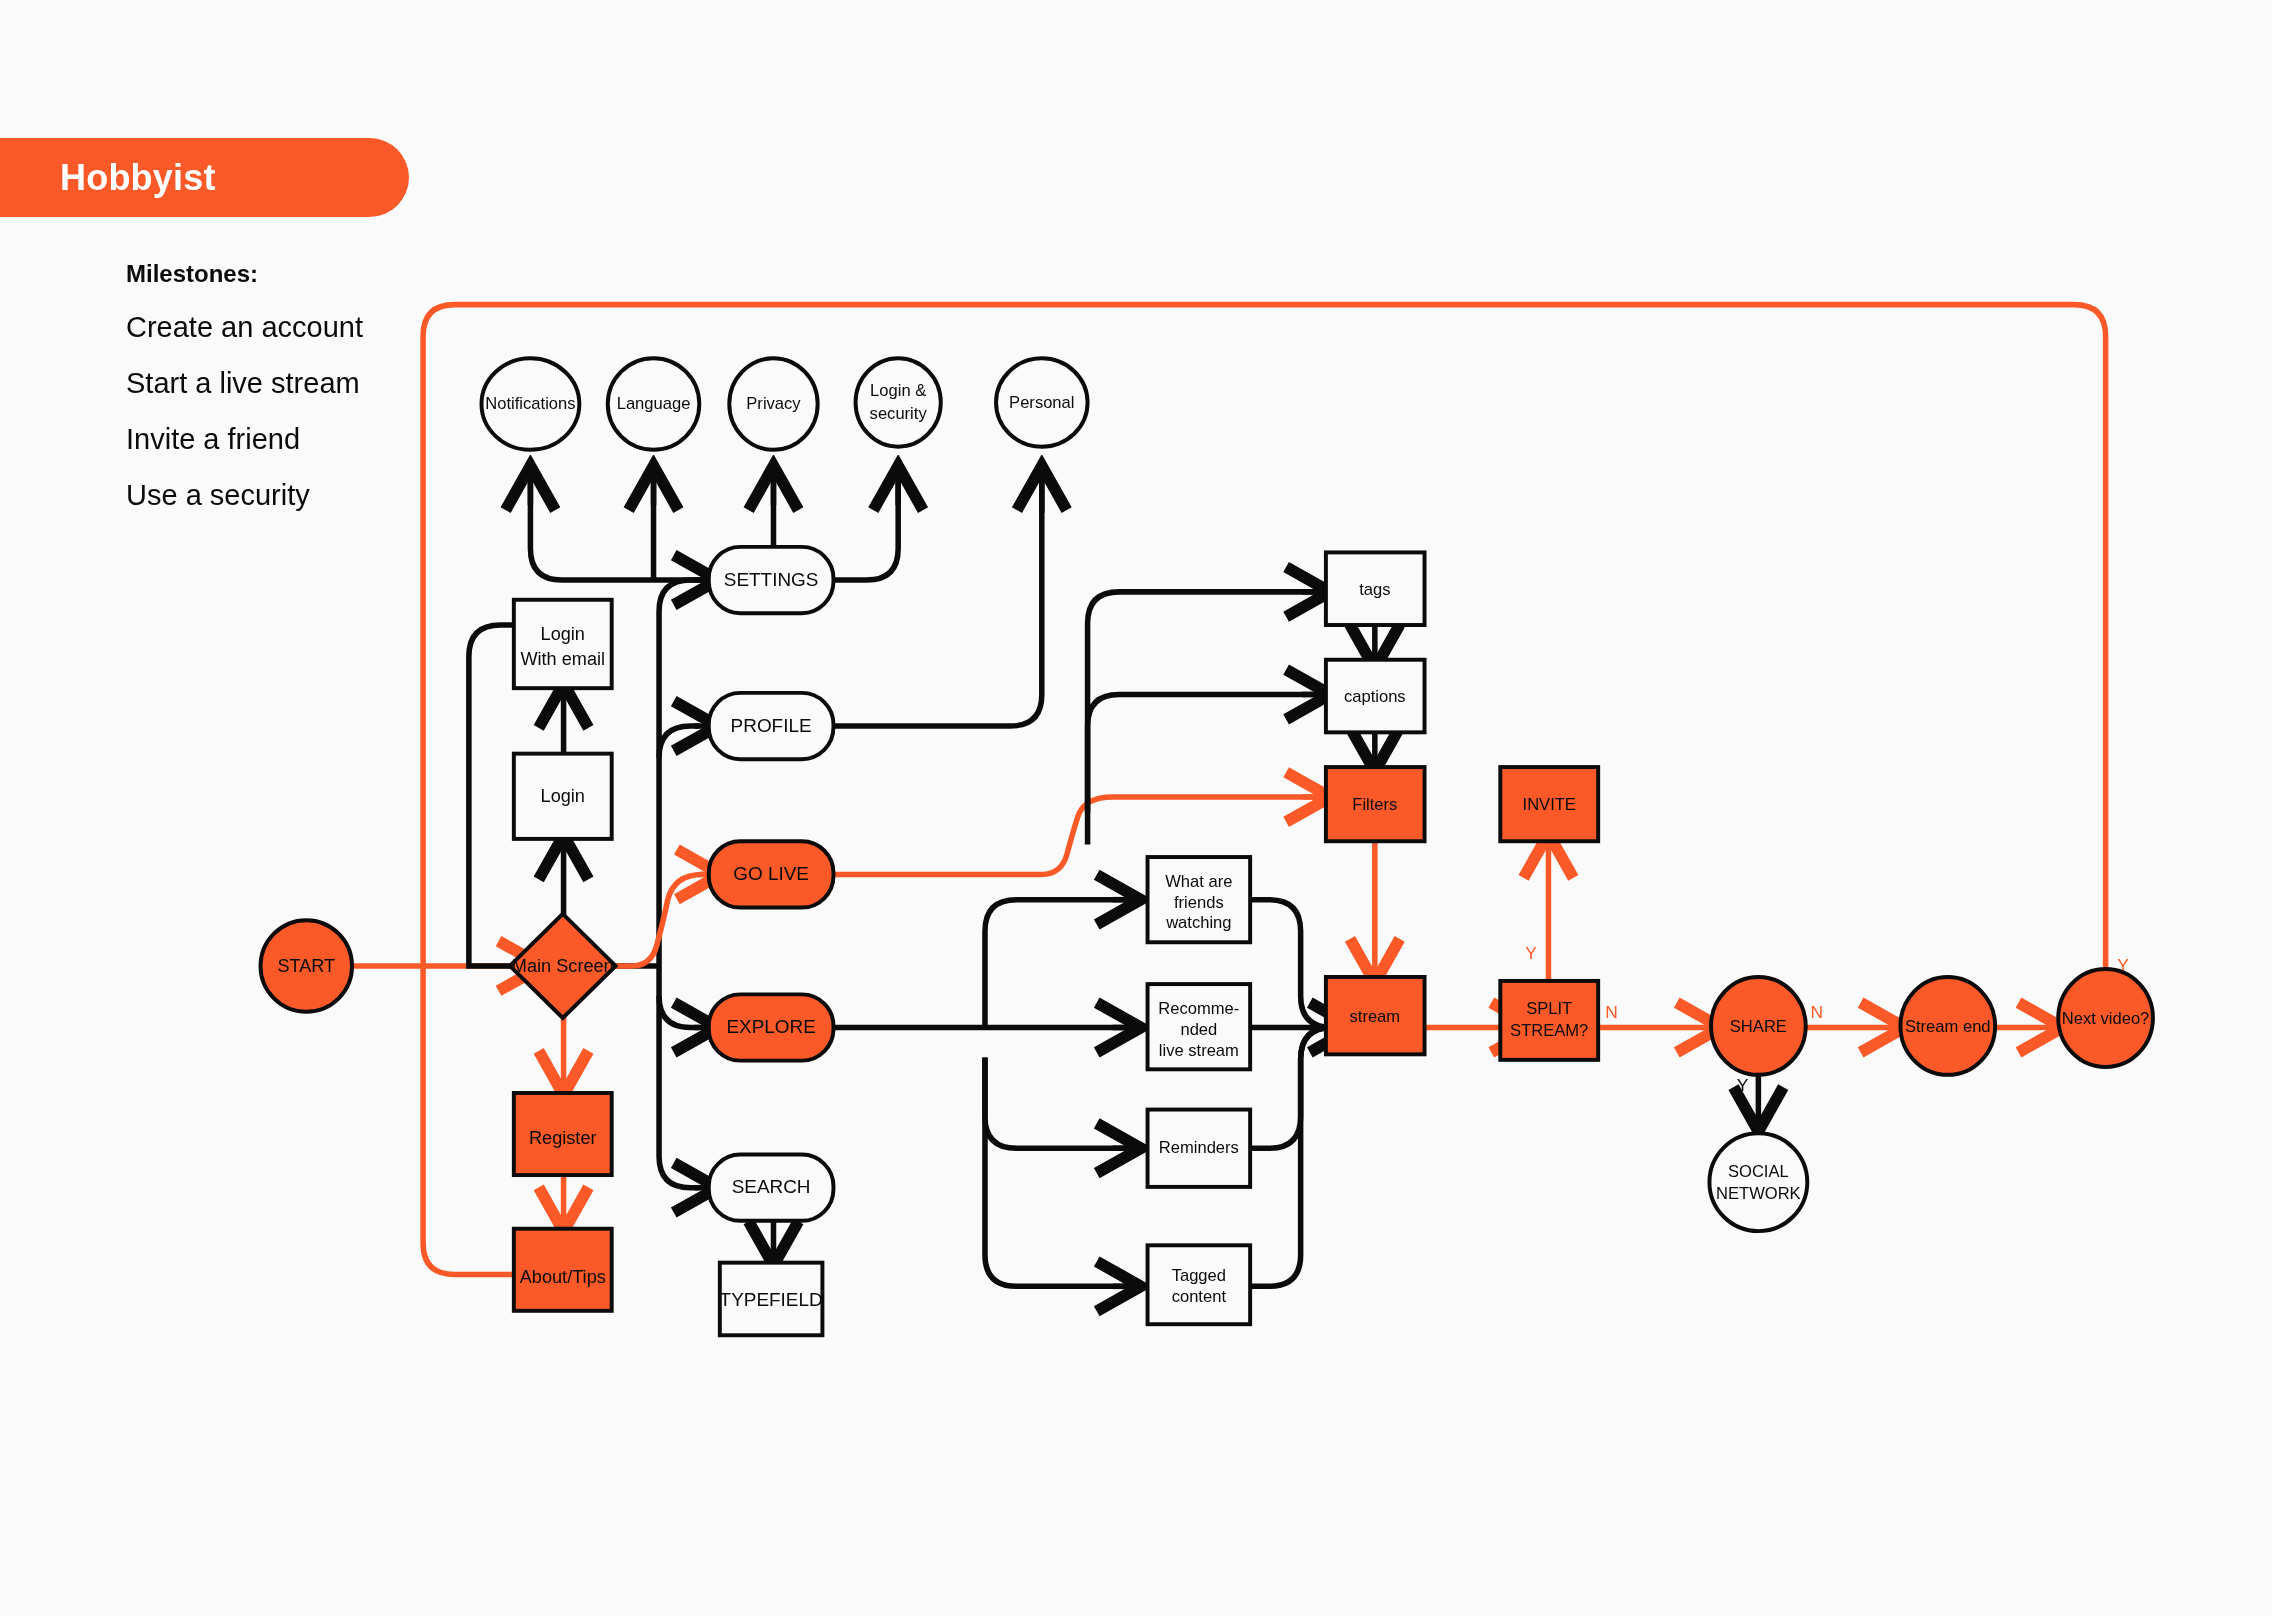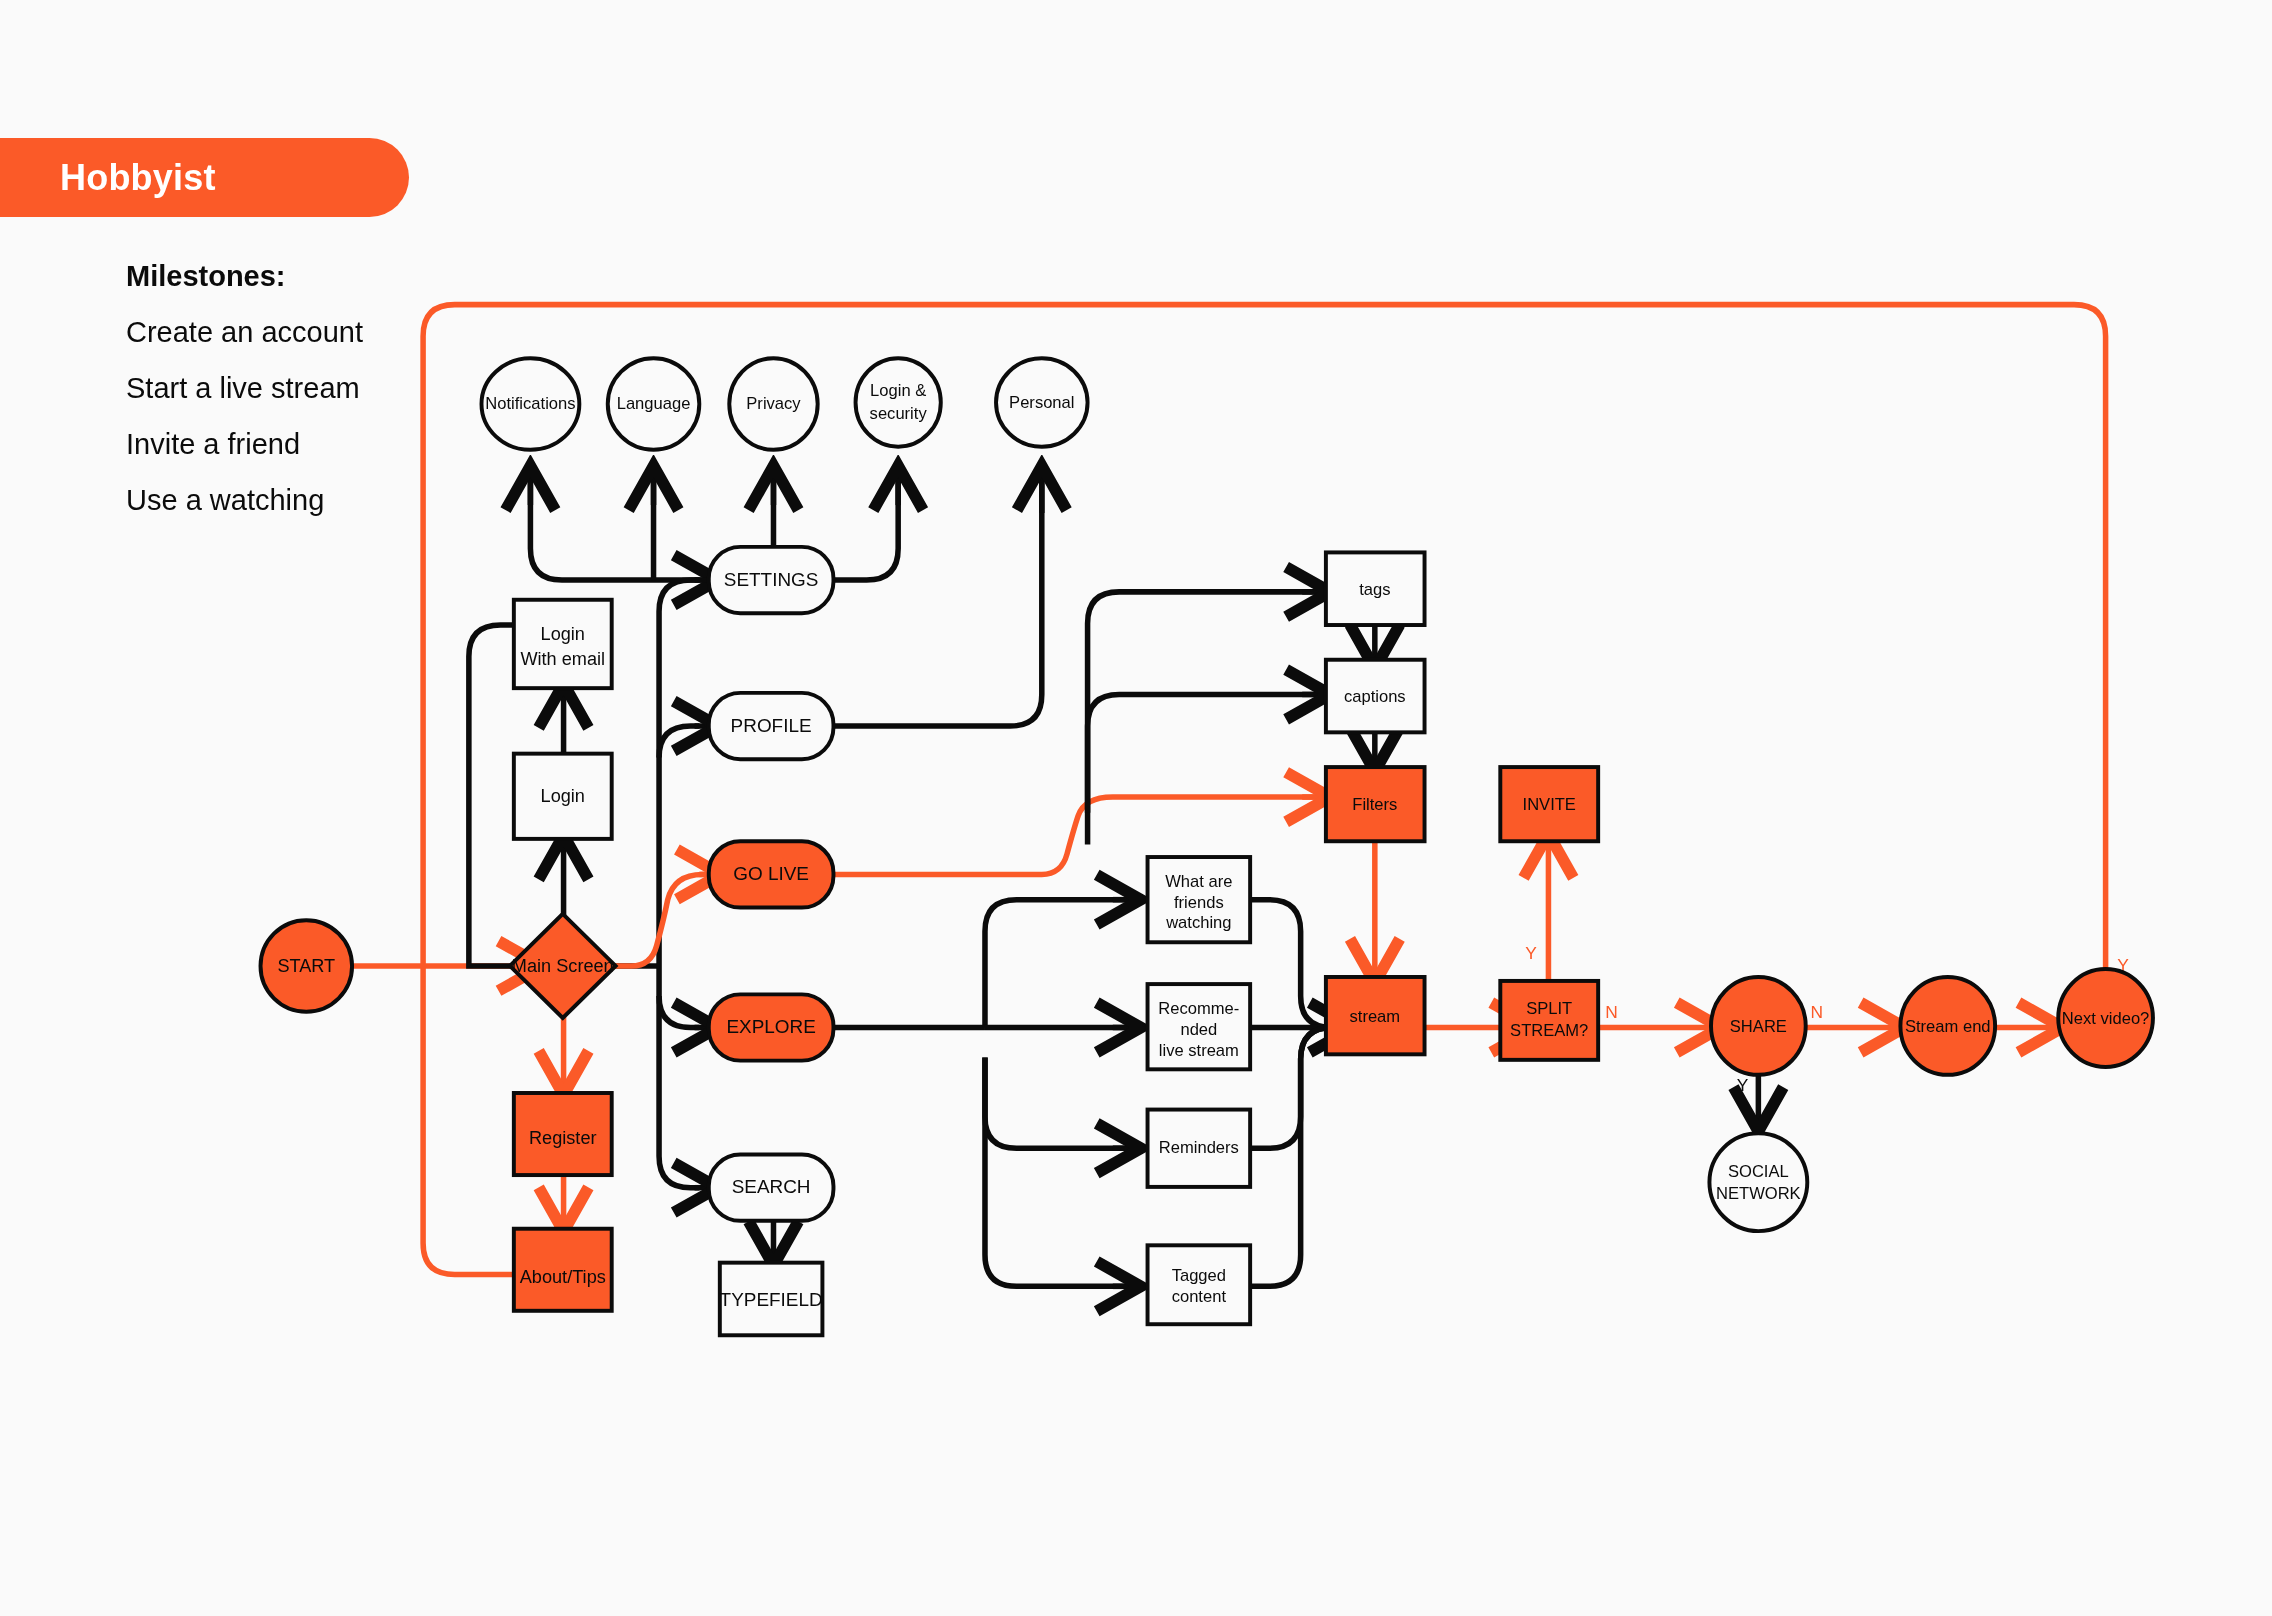--- a/index.html
+++ b/index.html
@@ -38,21 +38,21 @@
   }
 
   
   #milestones {
     position: absolute;
     left: 126px;
     top: 260px;
     width: 331px;
   }
   #milestones .ms-heading {
-    font-size: 29px;
+    font-size: 24px;
     font-weight: bold;
     color: #0B0B0B;
     margin-bottom: 24px;
   }
   #milestones .ms-item {
     font-size: 29px;
     color: #0B0B0B;
     margin-bottom: 24px;
     line-height: 1.1;
   }
@@ -120,21 +120,21 @@
 
   <div id="header-pill">
     <div class="title">Hobbyist</div>
   </div>
 
   <div id="milestones">
     <div class="ms-heading">Milestones:</div>
     <div class="ms-item">Create an account</div>
     <div class="ms-item">Start a live stream</div>
     <div class="ms-item">Invite a friend</div>
-    <div class="ms-item">Use a watching</div>
+    <div class="ms-item">Use a security</div>
   </div>
 
   <svg id="flow" viewBox="0 0 2880 2049">
     <defs>
       <marker id="ah-black" markerWidth="11" markerHeight="11" refX="8.2" refY="5.5" orient="auto" markerUnits="strokeWidth">
         <path d="M1,1 L9,5.5 L1,10" fill="none" stroke="#0B0B0B" stroke-width="2.1" stroke-linecap="butt"></path>
       </marker>
       <marker id="ah-orange" markerWidth="11" markerHeight="11" refX="8.2" refY="5.5" orient="auto" markerUnits="strokeWidth">
         <path d="M1,1 L9,5.5 L1,10" fill="none" stroke="#FB5A28" stroke-width="2.1" stroke-linecap="butt"></path>
       </marker>

